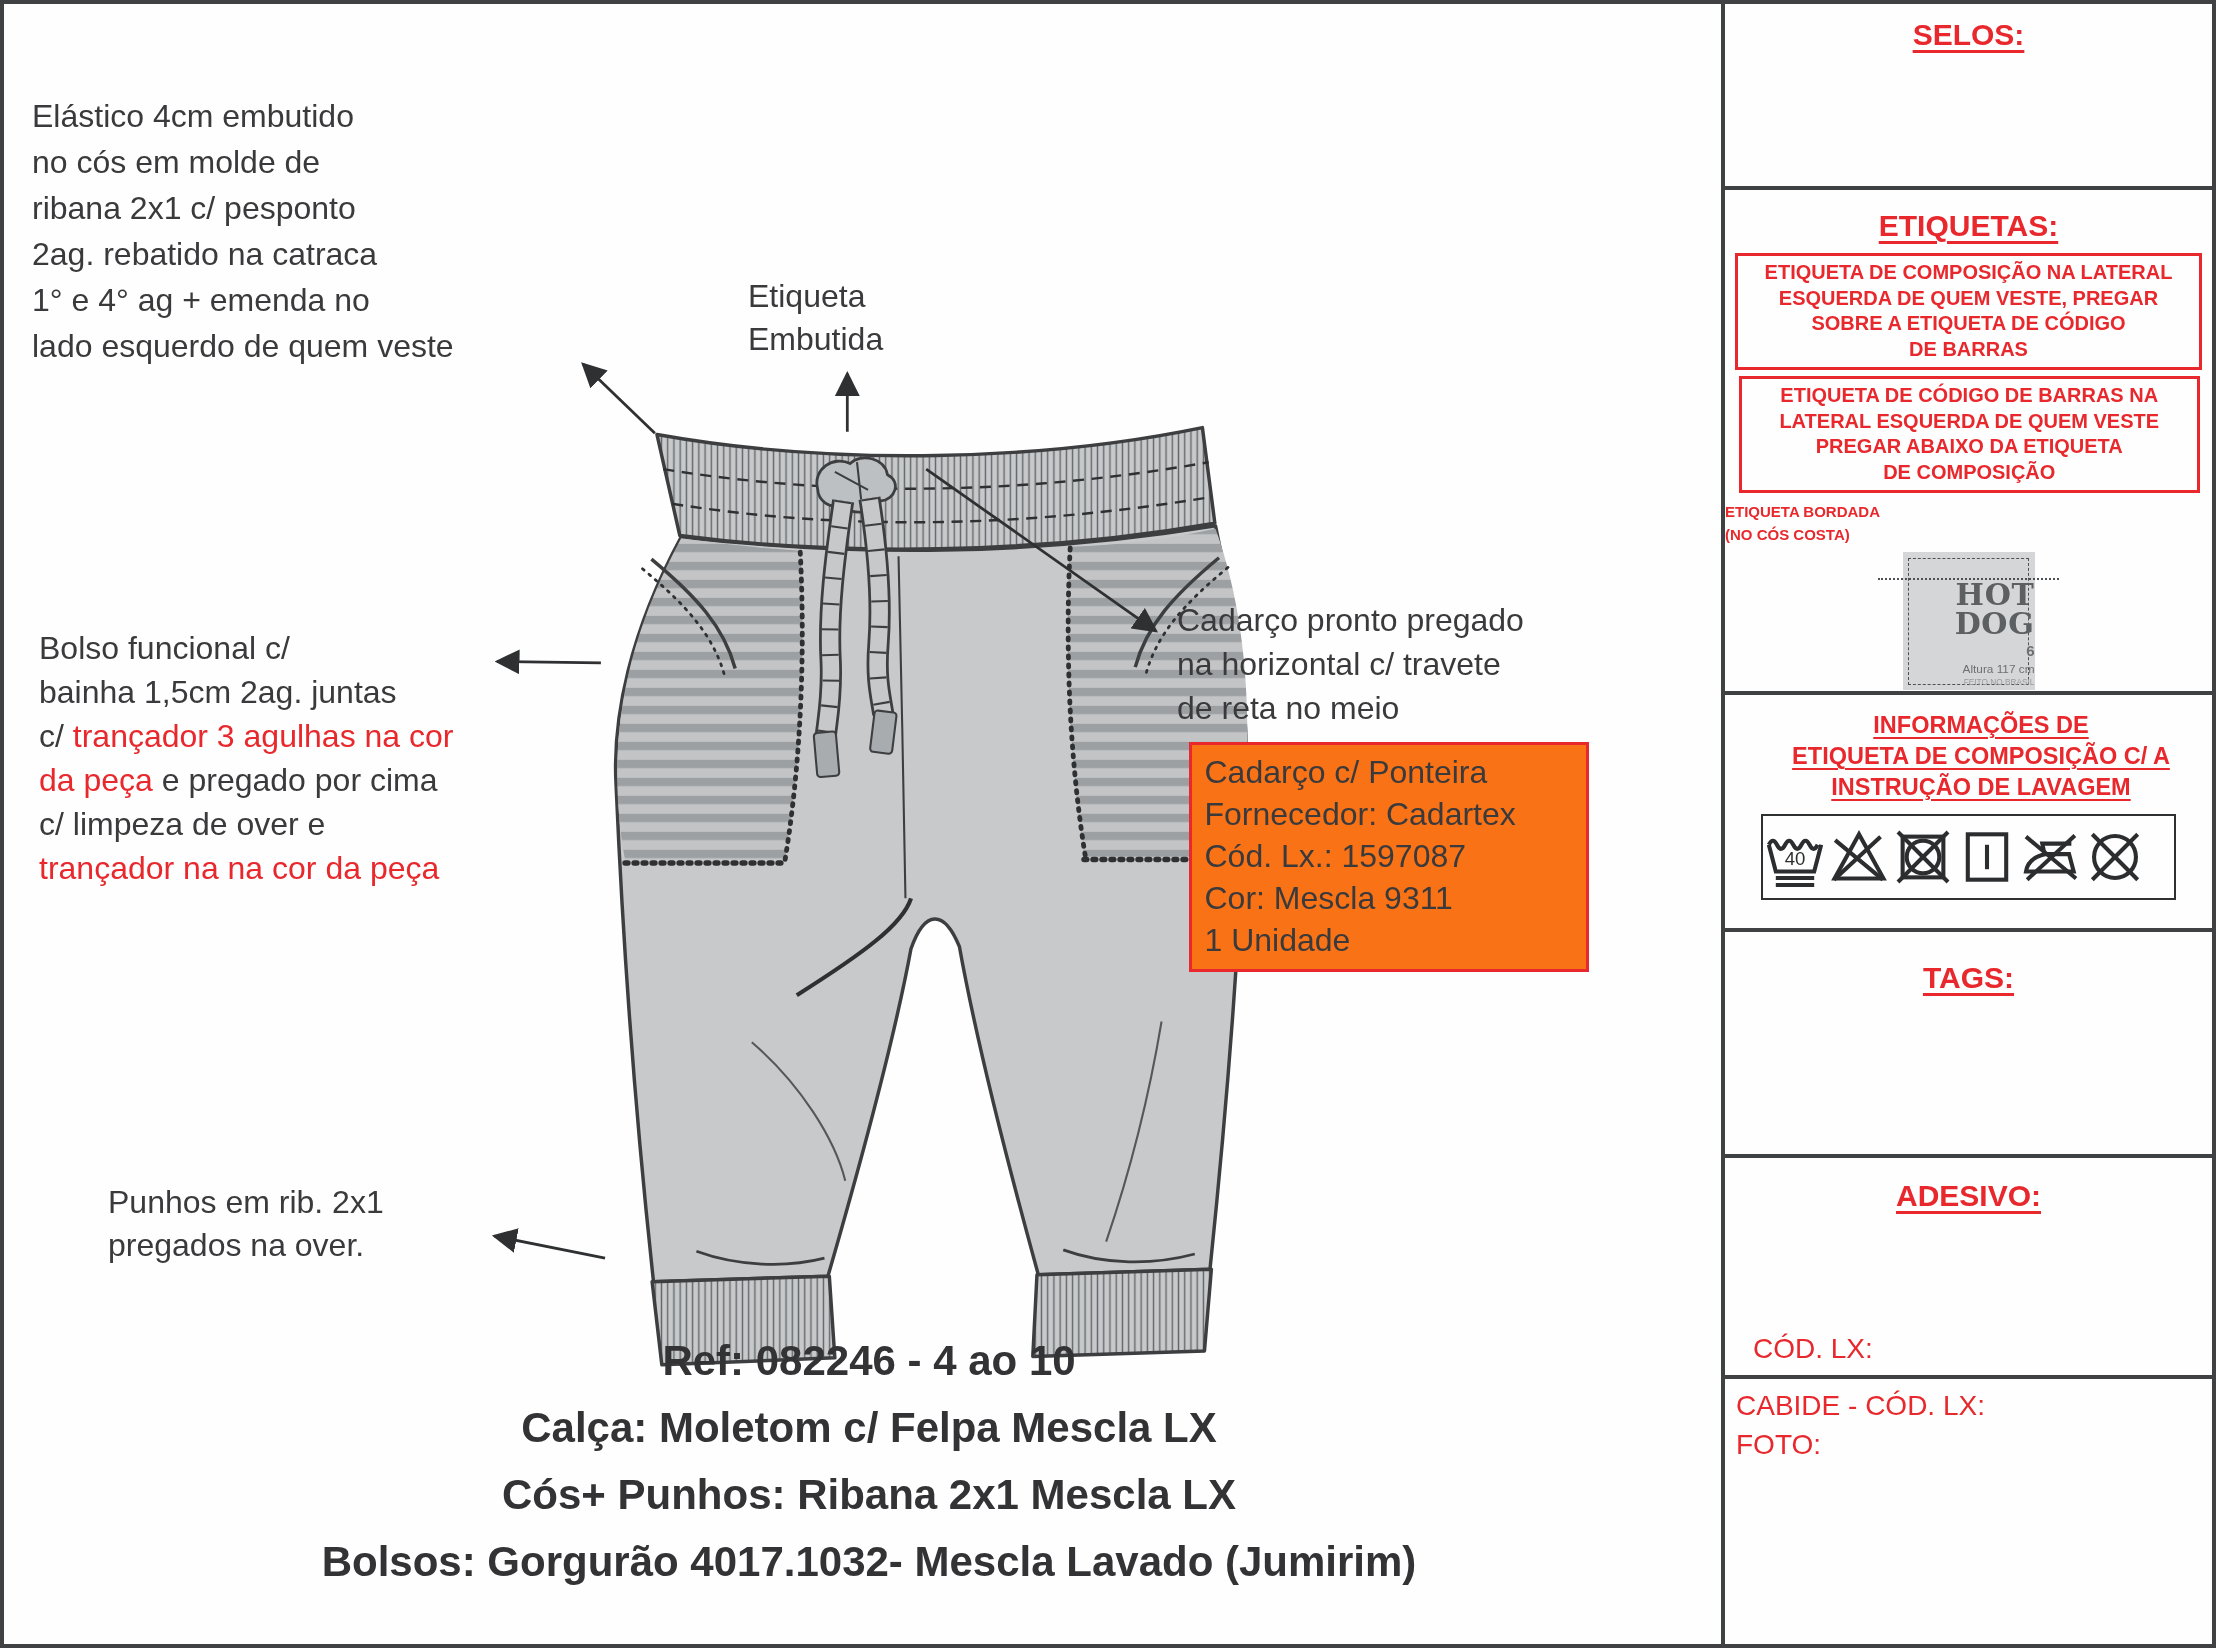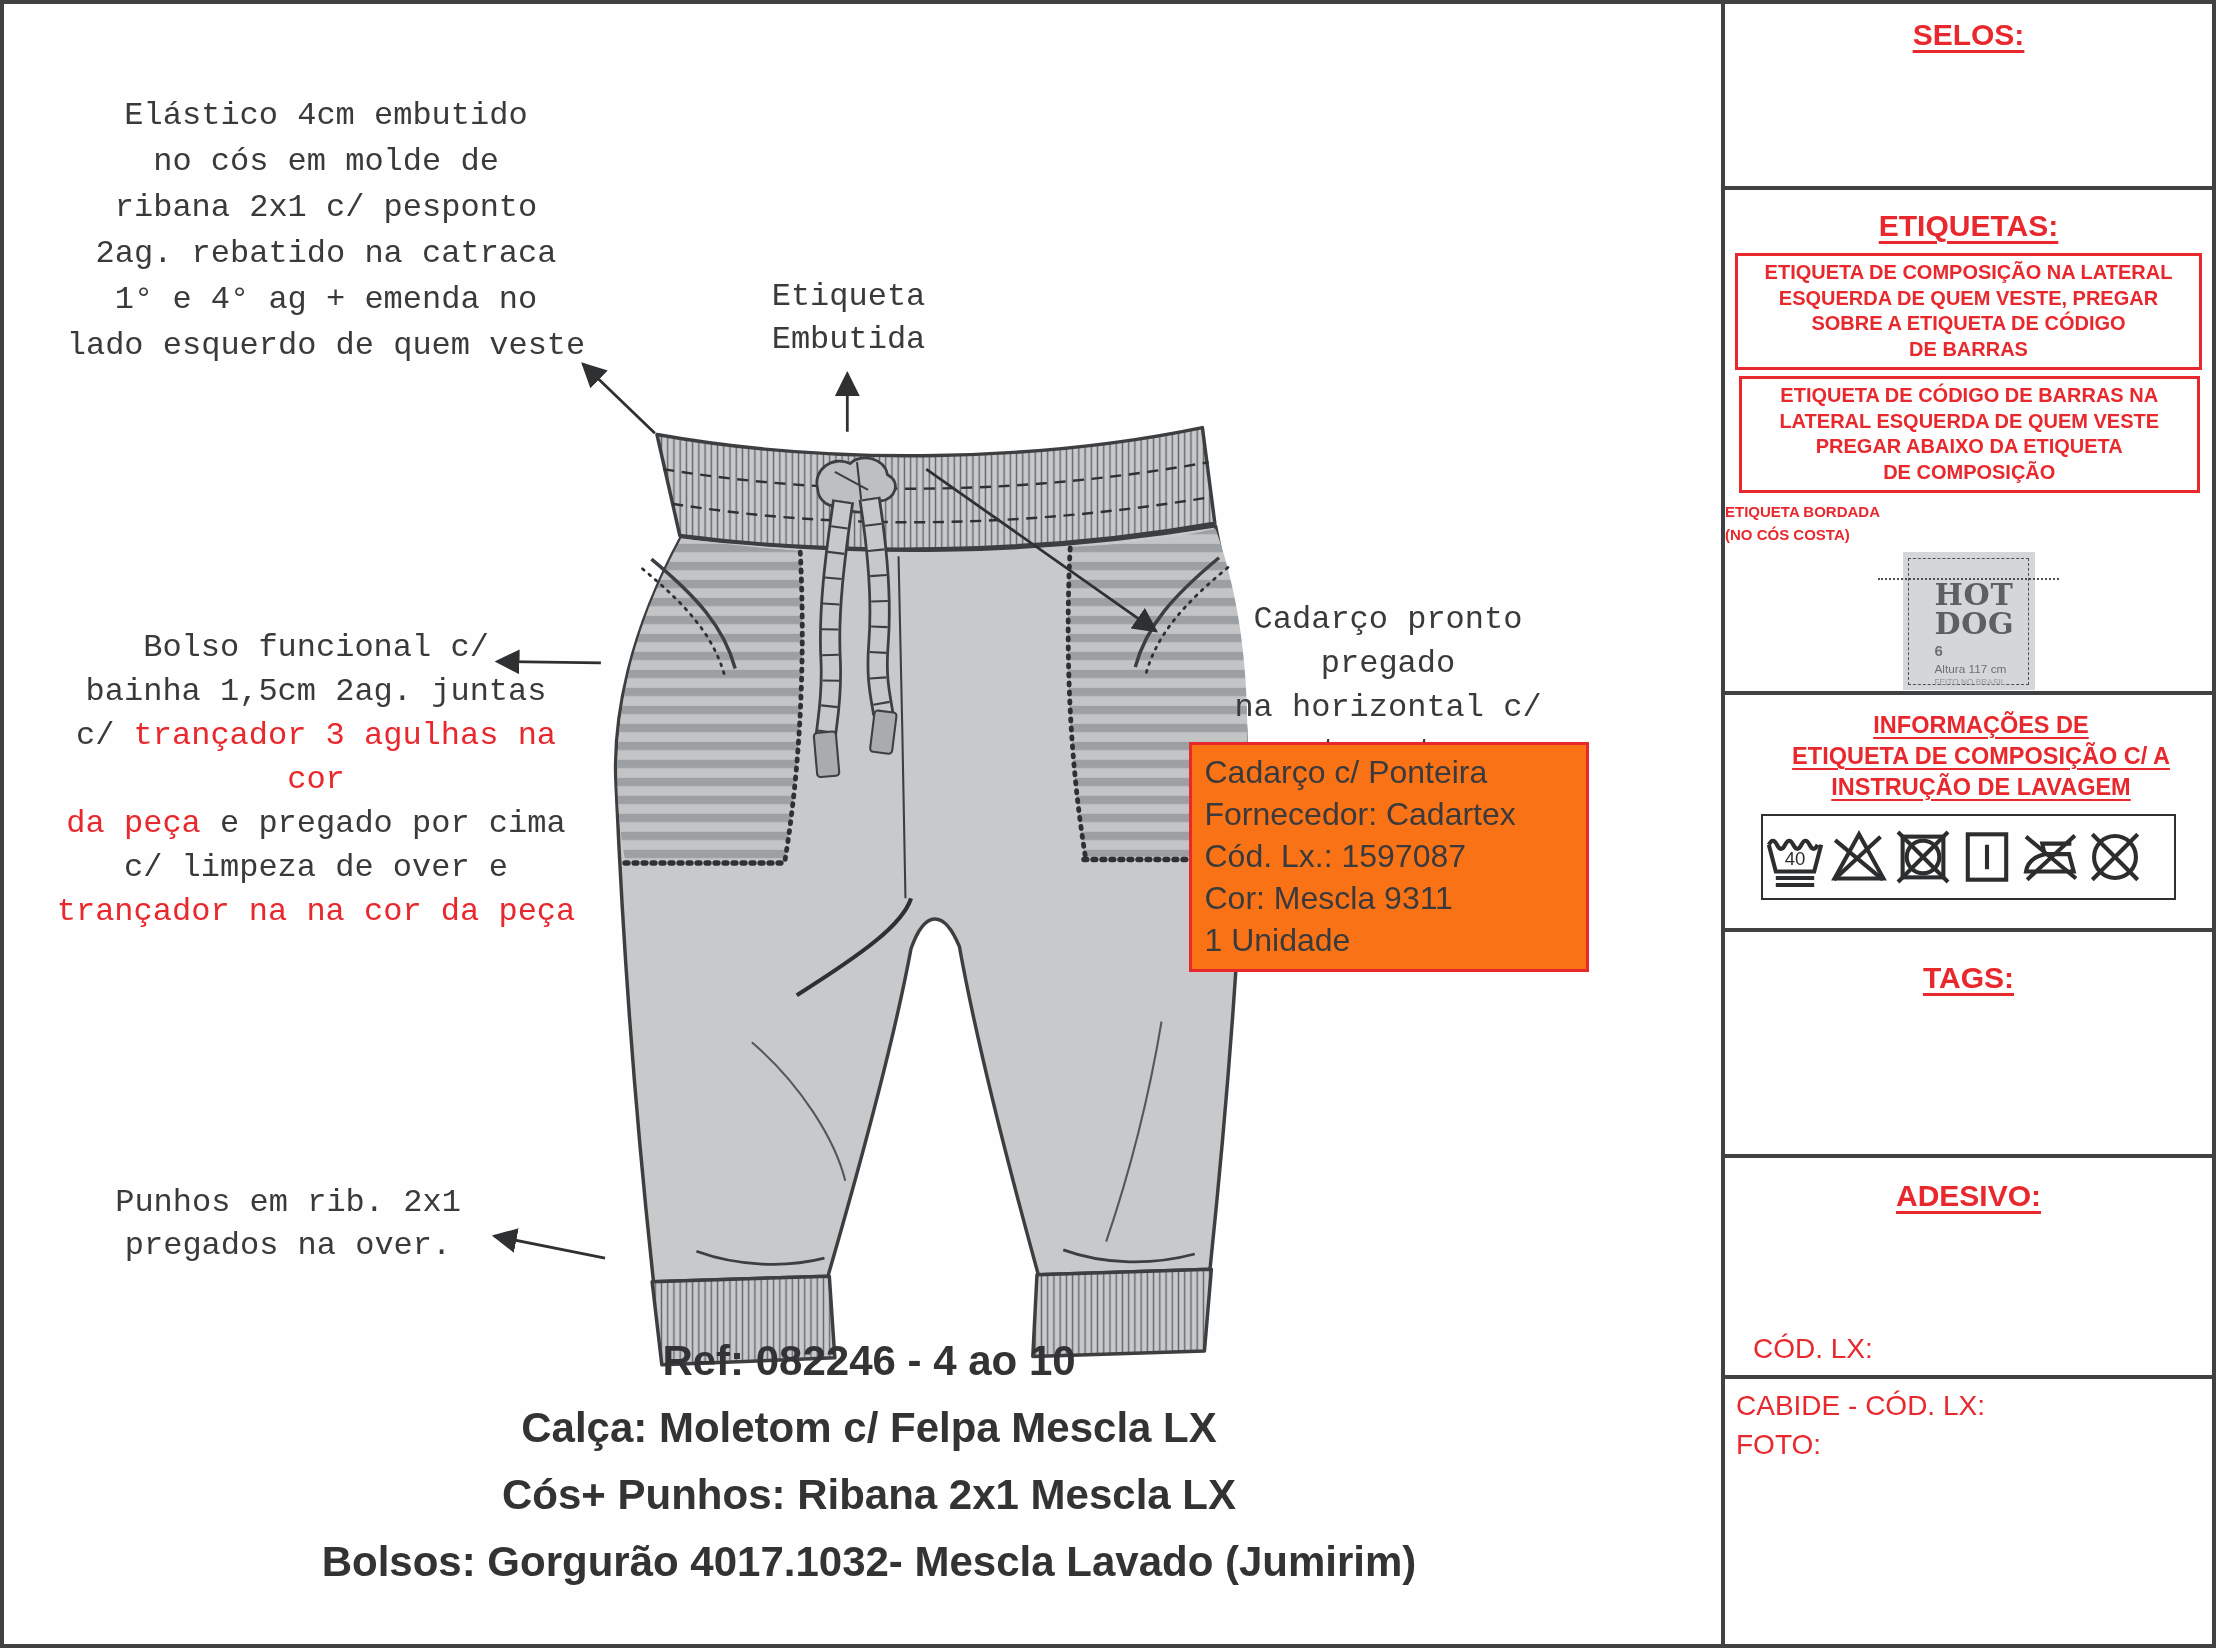--- a/index.html
+++ b/index.html
@@ -2,21 +2,21 @@
 <html style="font-size:11px"><head>
 <meta charset="utf-8">
 <style>
   html,body{margin:0;padding:0;background:#888;}
   .page{
     position:relative; width:2216px; height:1648px; background:#fefefe;
     border:4.2px solid #3f4143; box-sizing:border-box; overflow:hidden;
     font-family:"Liberation Sans", sans-serif; color:#3a3a3c;
   }
   .abs{position:absolute;}
-  .center{text-align:center;font-family:Liberation Mono, monospace;}
+  .center{}
   .ink{color:#3a3a3c;}
   .red{color:#e8282c;}
   
   .note{font-size:32px; line-height:44px;}
   .note-elastico{left:28px; top:89px; width:588px; line-height:46px;}
   .note-etiqueta{left:744px; top:271px; width:201px; line-height:43px;}
   .note-bolso{left:35px; top:622px; width:554px;}
   .note-cadarco{left:1173px; top:594px; width:422px;}
   .note-punhos{left:104px; top:1177px; width:360px; line-height:43px;}
   .supplier-box{
@@ -40,21 +40,21 @@
     text-decoration:underline; text-decoration-thickness:2.8px; text-underline-offset:4.8px;
   }
   .redbox{
     border:3.5px solid #e8282c; margin:0 9.7px; padding:4.2px 1.4px;
     color:#e8282c; font-weight:bold; font-size:20px; line-height:25.6px; text-align:center;
   }
   .bordada{color:#e8282c; font-weight:bold; font-size:15px; line-height:23.5px; margin-top:7px;}
   .hotdog{position:relative; width:132px; height:138px; background:#d4d6d7; margin:5.5px auto 0 auto;}
   .hd-dash{position:absolute; inset:5.5px; border:1.4px dashed #4e5154;}
   .hd-line{position:absolute; top:26px; left:-25px; width:181px; border-top:2.1px dotted #4e5154;}
-  .hd-content{position:relative; padding-top:28px; text-align:left;padding-left:32px;}
+  .hd-content{position:relative; padding-top:28px; text-align:right;padding-left:32px;}
   .hd-brand{font-family:"DejaVu Serif", serif; font-weight:bold; font-size:30px; line-height:29px; color:#5d6063; letter-spacing:0.7px;}
   .hd-size{font-size:15px; font-weight:bold; color:#6d7073; margin-top:4.2px;}
   .hd-alt{font-size:11.8px; color:#6d7073; margin-top:2.1px;}
   .hd-origin{font-size:8.3px; color:#999b9e; margin-top:1.4px;}
   .lav-title{
     color:#e8282c; font-weight:bold; font-size:23.5px; line-height:31px; text-align:center;
     text-decoration:underline; text-decoration-thickness:2.1px; text-underline-offset:4.2px;padding-left:25px;
   }
   .care-row{
     width:415px; height:86px; margin:11px auto 0 auto; border:2.8px solid #2e3032;

